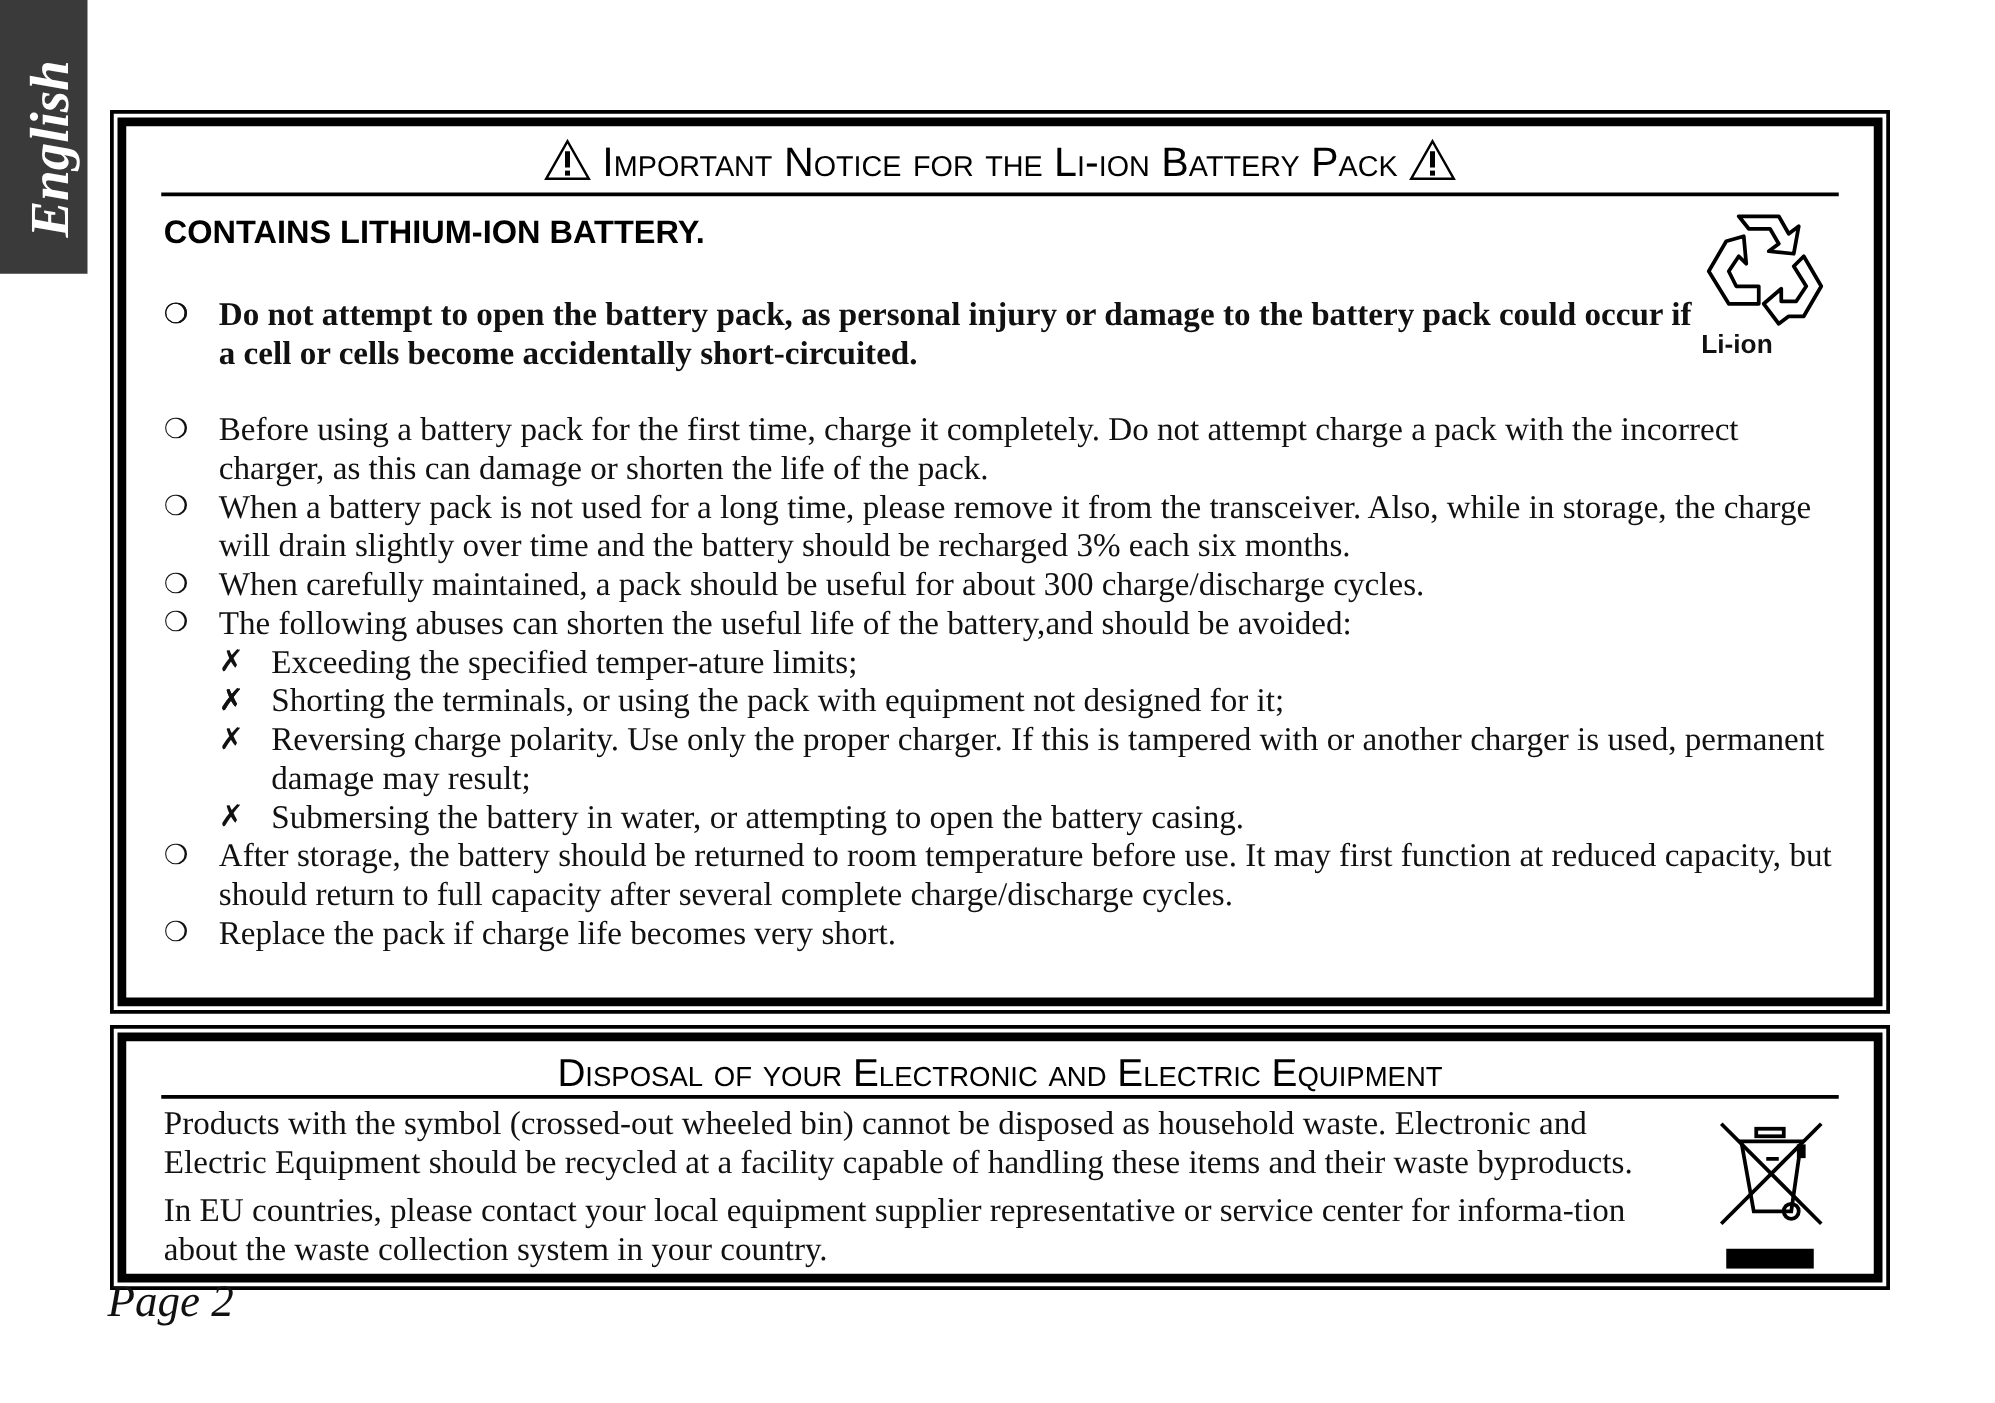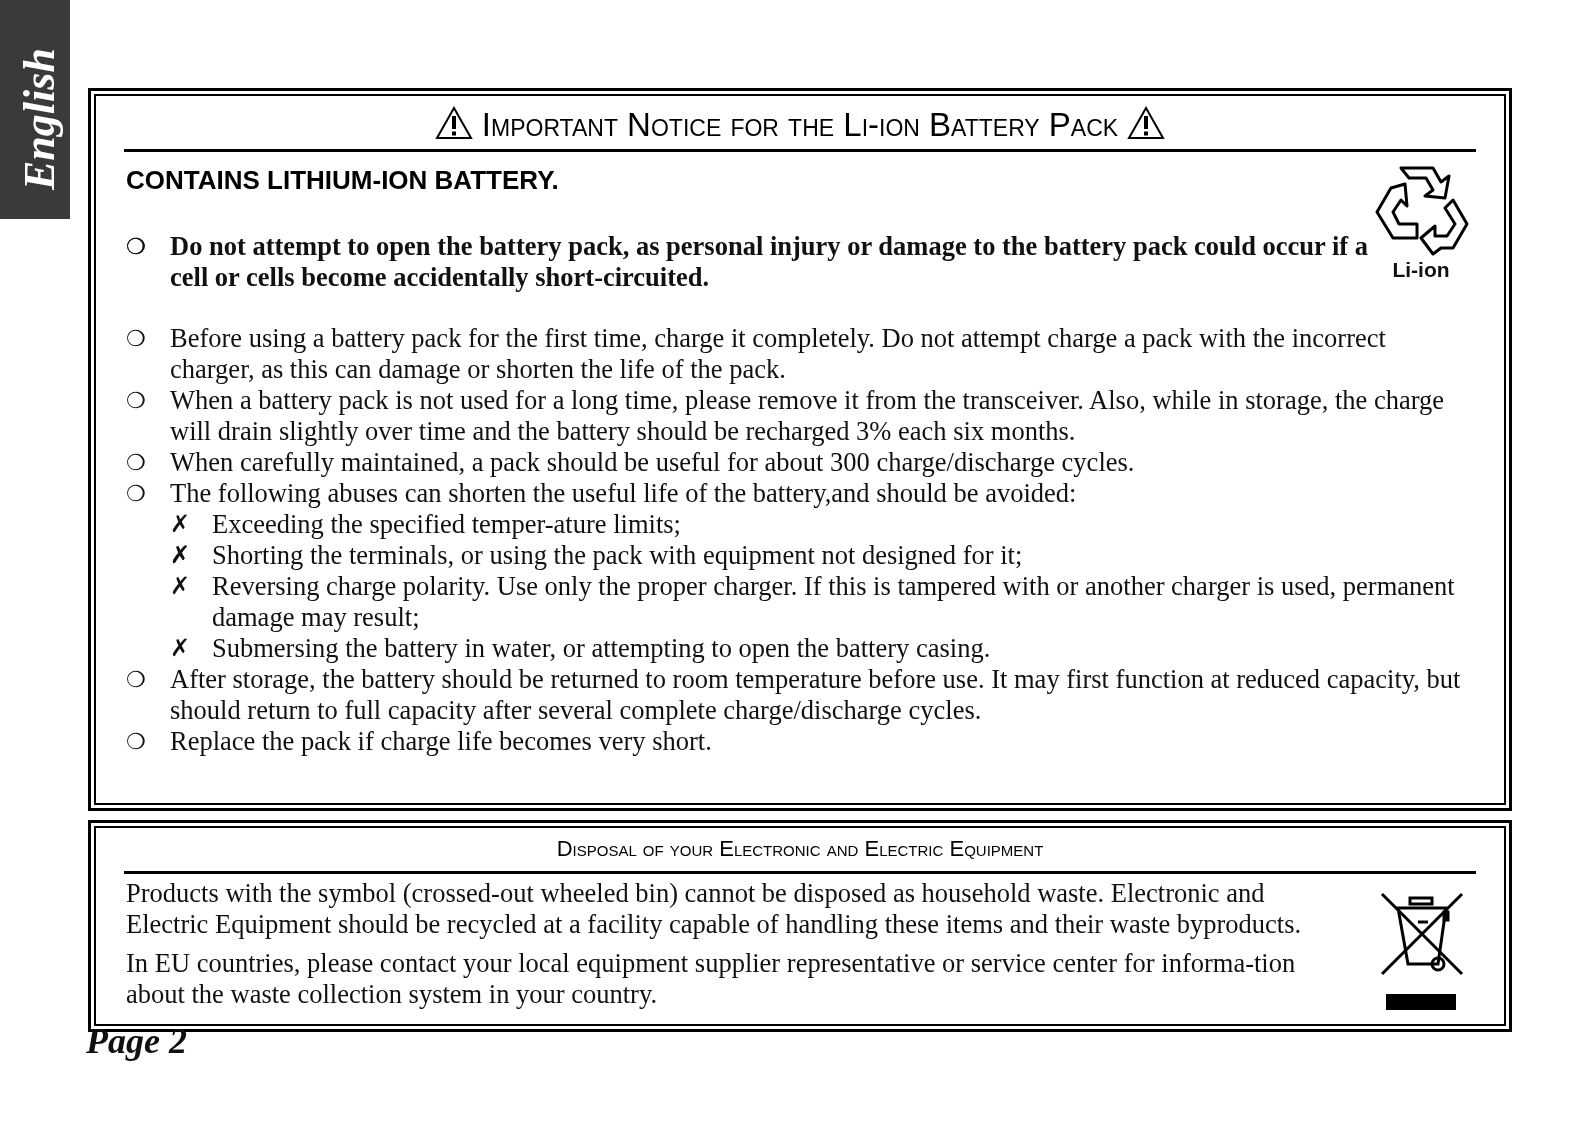--- a/index.html
+++ b/index.html
@@ -1,37 +1,37 @@
 <!DOCTYPE html>
 <html><head>
 <meta charset="utf-8">
 <style>
   html, body { margin:0; padding:0; background:#fff; }
   body { width:1596px; height:1122px; position:relative; overflow:hidden; font-family:"Liberation Serif", serif; color:#111; }
   .lang-tab { position:absolute; left:0; top:0; width:70px; height:219px; background:#3a3a3a; }
   .lang-tab span { position:absolute; left:14px; top:190px; transform-origin:0 0; transform:rotate(-90deg); color:#fff; font-weight:bold; font-style:italic; font-size:44px; font-family:"Liberation Serif", serif; white-space:nowrap; }
   .box { position:absolute; left:88px; width:1424px; border:3px solid #000; padding:3px; box-sizing:border-box; }
-  .box-inner { border:2px solid #000000; width:100%; height:100%; box-sizing:border-box; position:relative; }
+  .box-inner { border:7px solid #000000; width:100%; height:100%; box-sizing:border-box; position:relative; }
   #box1 { top:88px; height:723px; }
   #box2 { top:820px; height:212px; }
   .title { position:absolute; left:30px; right:30px; text-align:center; font-family:"Liberation Sans", sans-serif; font-variant:small-caps; letter-spacing:0px; color:#000; }
   .title .warn { display:inline-block; vertical-align:-4px; }
   .rule { position:absolute; left:28px; right:28px; height:3px; background:#000; }
   .heading { position:absolute; left:30px; font-family:"Liberation Sans", sans-serif; font-weight:bold; font-size:26px; line-height:30px; color:#000; }
   .list { position:absolute; left:30px; right:28px; font-size:26.5px; line-height:31px; }
   .item { position:relative; padding-left:44px; }
   .item .bullet { position:absolute; left:0; top:0; font-family:"DejaVu Sans", sans-serif; font-size:22px; }
   .sub { position:relative; padding-left:86px; }
   .sub .x { position:absolute; left:44px; top:0; font-family:"DejaVu Sans", sans-serif; font-weight:bold; font-size:24px; }
   .bold { font-weight:bold; }
-  .recycle { position:absolute; right:28px; top:64px; width:110px; text-align:center; }
+  .recycle { position:absolute; right:28px; top:64px; width:110px; text-align:left; }
   .recycle .lbl { font-family:"Liberation Sans", sans-serif; font-weight:bold; font-size:21px; margin-top:-2px; }
   .body2 { position:absolute; left:30px; width:1225px; font-size:26.5px; line-height:31px; }
   .bin { position:absolute; right:36px; top:62px; width:90px; }
-  .page-num { position:absolute; left:86px; top:1020px; font-weight:bold; font-style:italic; font-size:36px; }
+  .page-num { position:absolute; left:86px; top:1020px; font-weight:normal; font-style:italic; font-size:36px; }
 </style>
 </head>
 <body>
 
 <div class="lang-tab">
   <span>English</span>
 </div>
 
 <div class="box" id="box1">
   <div class="box-inner">
@@ -122,21 +122,21 @@
       <div class="item">
         <span class="bullet">❍</span>
         <span>Replace the pack if charge life becomes very short.</span>
       </div>
     </div>
   </div>
 </div>
 
 <div class="box" id="box2">
   <div class="box-inner">
-    <div class="title" style="top:8px; font-size:22px;">Disposal of your Electronic and Electric Equipment</div>
+    <div class="title" style="top:8px; font-size:31px;">Disposal of your Electronic and Electric Equipment</div>
     <div class="rule" style="top:43px;"></div>
     <div class="body2" style="top:50px;">Products with the symbol (crossed-out wheeled bin) cannot be disposed as household waste. Electronic and Electric Equipment should be recycled at a facility capable of handling these items and their waste byproducts.</div>
     <div class="body2" style="top:120px;">In EU countries, please contact your local equipment supplier representative or service center for informa-tion about the waste collection system in your country.</div>
     <div class="bin">
       <svg width="90" height="120" viewBox="0 0 90 120">
         <g fill="none" stroke="#000" stroke-width="3">
           <line x1="4" y1="4" x2="84" y2="84"></line>
           <line x1="84" y1="4" x2="4" y2="84"></line>
           <rect x="32" y="8" width="22" height="6"></rect>
           <path d="M20 18 L68 18 L60 74 L30 74 Z"></path>

